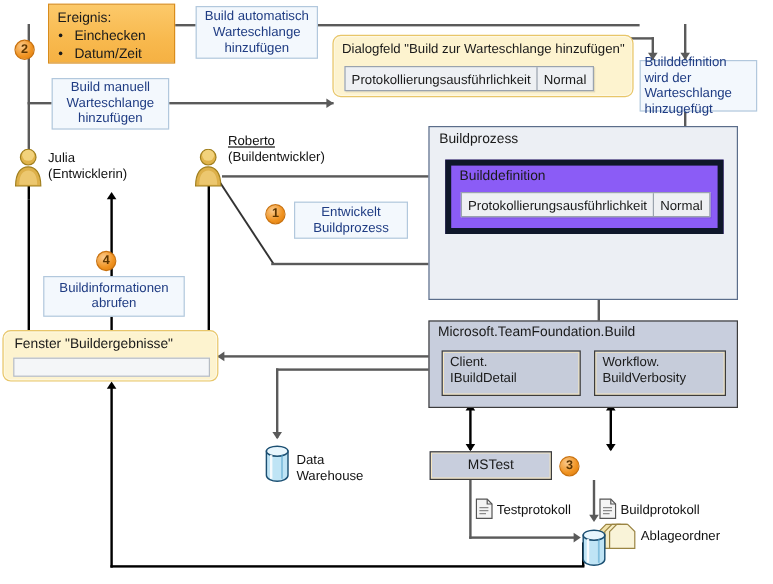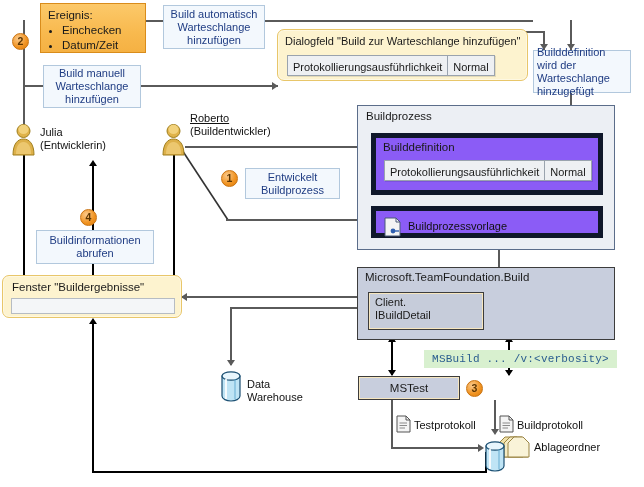--- a/index.html
+++ b/index.html
@@ -295,29 +295,20 @@
     <div class="container-title">Buildprozess</div>
 
     <div class="subcontainer abs" style="left:13px; top:27px; width:232px; height:62px;">
       <div class="subcontainer-title">Builddefinition</div>
       <div class="prop-row abs" style="left:8px; top:22px;">
         <div class="pname">Protokollierungsausführlichkeit</div>
         <div class="pval">Normal</div>
       </div>
     </div>
 
-    <div class="subcontainer abs" style="left:13px; top:100px; width:232px; height:32px;">
-      <svg class="abs" style="left:8px; top:6px; width:18px; height:20px;" viewBox="0 0 18 20">
-        <path d="M1 1 H12 L16 5 V19 H1 Z" fill="#f4f4f4" stroke="#4a5a78" stroke-width="1"></path>
-        <path d="M12 1 V5 H16" fill="none" stroke="#4a5a78" stroke-width="1"></path>
-        <circle cx="9" cy="14" r="2.4" fill="#2f5fb0"></circle>
-        <path d="M11 14 h4" stroke="#2f5fb0" stroke-width="1.4"></path>
-      </svg>
-      <div class="plain-label abs" style="left:32px; top:9px;">Buildprozessvorlage</div>
-    </div>
   </div>
 
   <svg class="abs" style="left:10px; top:124px; width:27px; height:32px;" viewBox="0 0 27 32">
     <ellipse cx="13.5" cy="7" rx="6.5" ry="6.5" fill="#e0b34a" stroke="#a07f1e" stroke-width="1"></ellipse>
     <ellipse cx="13.5" cy="5.4" rx="5" ry="4.6" fill="#f2d27c"></ellipse>
     <path d="M3 31 C3 20 7.5 15 13.5 15 C19.5 15 24 20 24 31 Z" fill="#ddb04a" stroke="#a07f1e" stroke-width="1"></path>
     <path d="M6 30 C6 22 9 18 13.5 18 C18 18 21 22 21 30 Z" fill="#f0cf7c" opacity="0.75"></path>
   </svg>
   <div class="plain-label abs" style="left:40px; top:126px;">Julia</div>
   <div class="plain-label abs" style="left:40px; top:139px;">(Entwicklerin)</div>
@@ -350,23 +341,26 @@
   </svg>
   <div class="plain-label abs" style="left:247px; top:378px;">Data</div>
   <div class="plain-label abs" style="left:247px; top:391px;">Warehouse</div>
 
   <div class="tfs-box abs" style="left:357px; top:267px; width:258px; height:73px;">
     <div class="tfs-title">Microsoft.TeamFoundation.Build</div>
     <div class="tfs-item abs" style="left:10px; top:24px; width:116px; height:38px;">
       <div>Client.</div>
       <div>IBuildDetail</div>
     </div>
-  </div>
-
-  <div class="cmd-band abs" style="left:424px; top:350px; width:193px; height:18px;">MSBuild ...  /v:&lt;verbosity&gt;</div>
+    <div class="tfs-item abs" style="left:137px; top:24px; width:110px; height:38px;">
+      <div>Workflow.</div>
+      <div>BuildVerbosity</div>
+    </div>
+  </div>
+
 
   <div class="tool-box abs" style="left:358px; top:376px; width:102px; height:24px;">MSTest</div>
 
   <div class="num-circle abs" style="left:466px; top:380px;">3</div>
 
 
   <svg class="abs" style="left:396px; top:415px; width:15px; height:18px;" viewBox="0 0 15 18">
     <path d="M1 1 H10 L14 5 V17 H1 Z" fill="#f4f4f4" stroke="#555" stroke-width="1"></path>
     <path d="M10 1 V5 H14" fill="none" stroke="#555" stroke-width="1"></path>
     <path d="M3.5 8 H11 M3.5 10.5 H11 M3.5 13 H9" stroke="#8a8a8a" stroke-width="1"></path>

